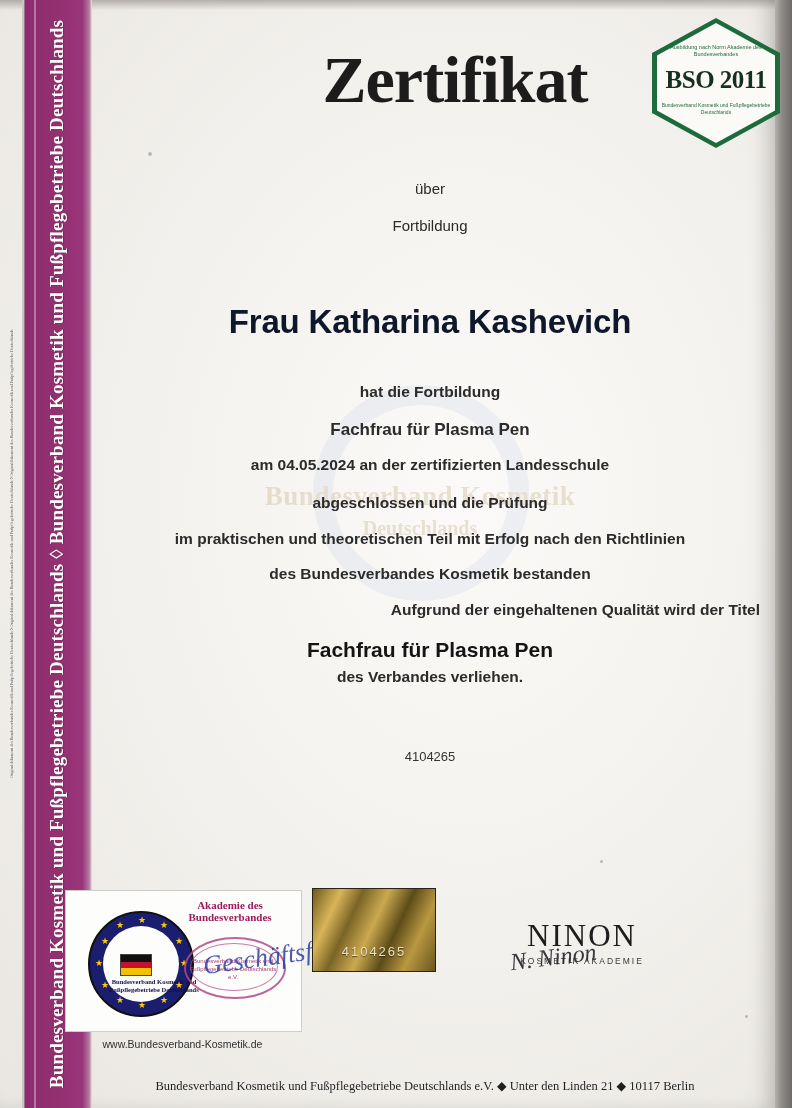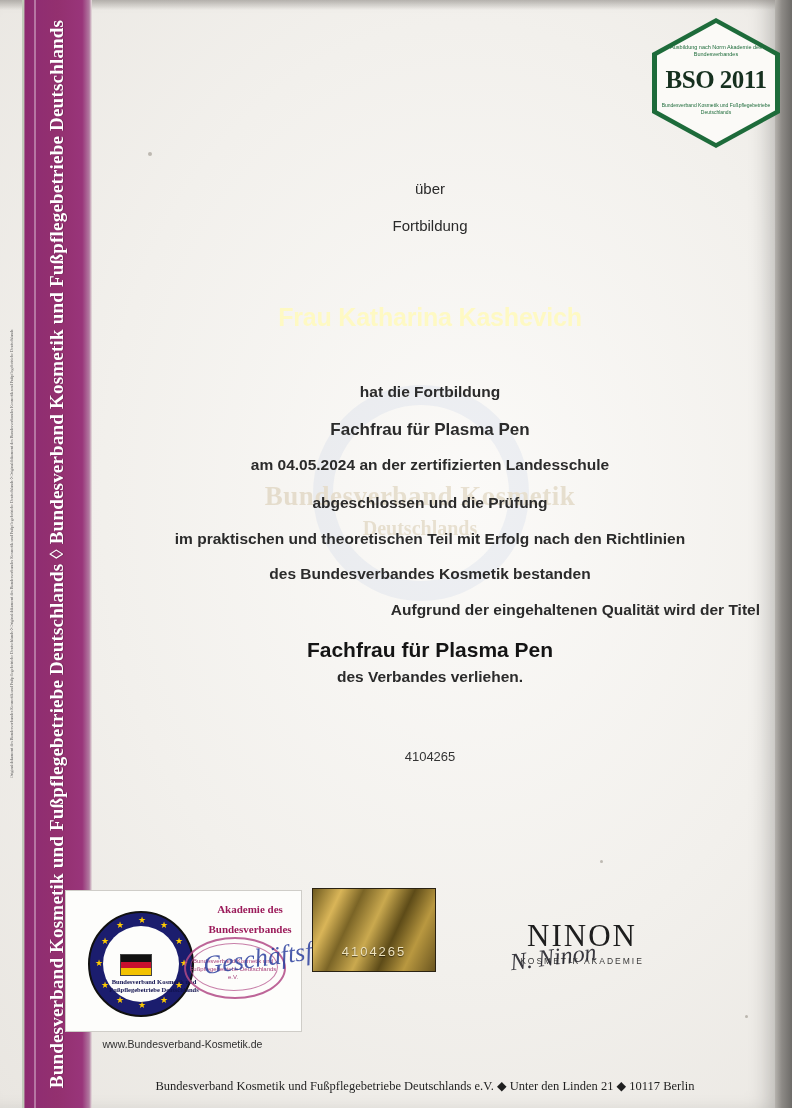--- a/index.html
+++ b/index.html
@@ -224,23 +224,23 @@
     text-align: center;
     color: #2a2a2a;
     font-size: 15px;
   }
   .recipient {
     position: absolute;
     left: 0;
     top: 303px;
     width: 660px;
     text-align: center;
-    font-size: 25px;
-    font-weight: 700;
-    color: #fef9c3;
+    font-size: 33px;
+    font-weight: 700;
+    color: #0f172a;
     letter-spacing: -0.2px;
   }
   .body-line {
     position: absolute;
     width: 660px;
     text-align: center;
     color: #2b2b2b;
     font-size: 15.5px;
     font-weight: bold;
   }
@@ -307,27 +307,27 @@
     width: 90px;
     text-align: center;
     font-family: "Liberation Serif", serif;
     font-size: 6.5px;
     font-weight: 700;
     line-height: 8px;
     color: #11124f;
   }
   .akademie-label {
     position: absolute;
-    left: 128px; top: 8px;
+    left: 108px; top: 8px;
     width: 112px;
     text-align: center;
     font-family: "Liberation Serif", serif;
     font-size: 11px;
     font-weight: 700;
-    line-height: 20px;
+    line-height: 12px;
     color: #9b1b5a;
   }
   .stamp {
     position: absolute;
     left: 118px; top: 36px;
     width: 98px; height: 78px;
   }
   .stamp-ell {
     position: absolute;
     left: 0; top: 10px;
@@ -461,20 +461,21 @@
   <div class="band-text">Bundesverband Kosmetik und Fußpflegebetriebe Deutschlands ◊ Bundesverband Kosmetik und Fußpflegebetriebe Deutschlands</div>
 
   <div class="watermark">
     <div class="wm-ring"></div>
     <div class="wm-text">Bundesverband Kosmetik</div>
     <div class="wm-text2">Deutschlands</div>
   </div>
 
   <div class="content">
 
+    <div class="title">Zertifikat</div>
 
     <div class="seal">
       <div class="hex"></div>
       <div class="hex-in"></div>
       <div class="seal-top">Ausbildung nach Norm
 Akademie des Bundesverbandes</div>
       <div class="seal-main">BSO 2011</div>
       <div class="seal-bottom">Bundesverband
 Kosmetik und Fußpflegebetriebe
 Deutschlands</div>

